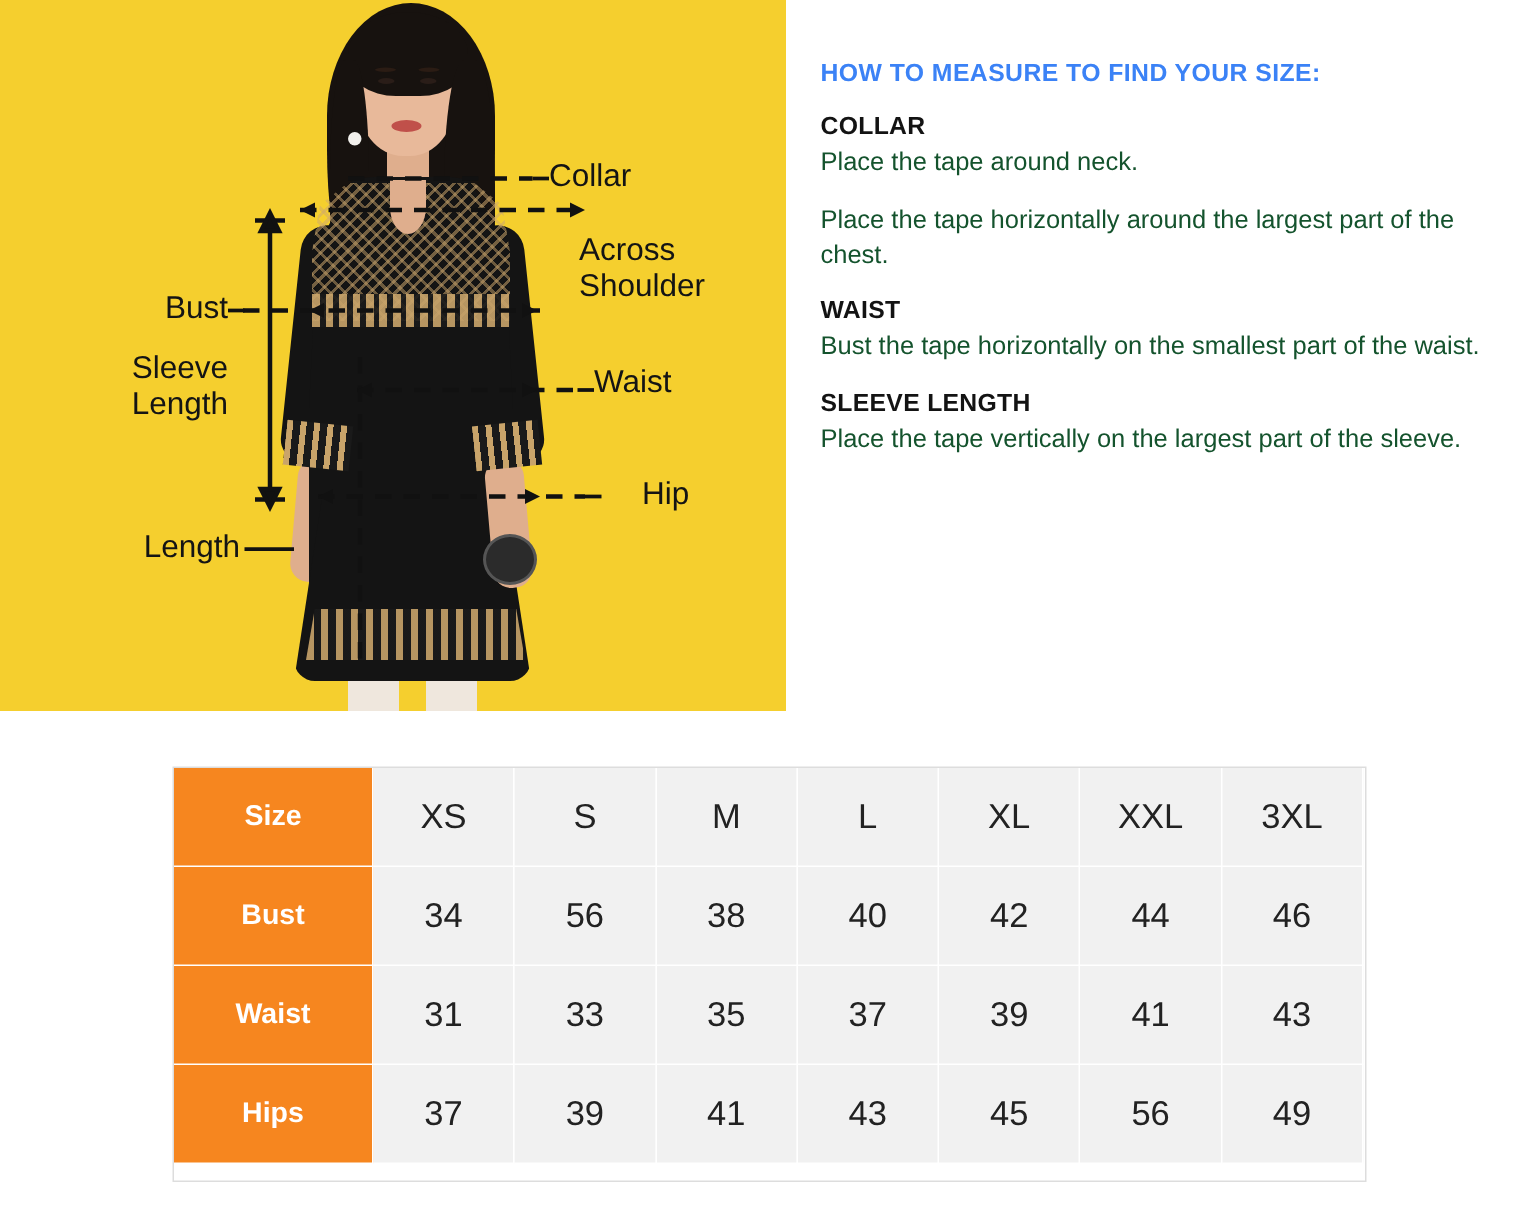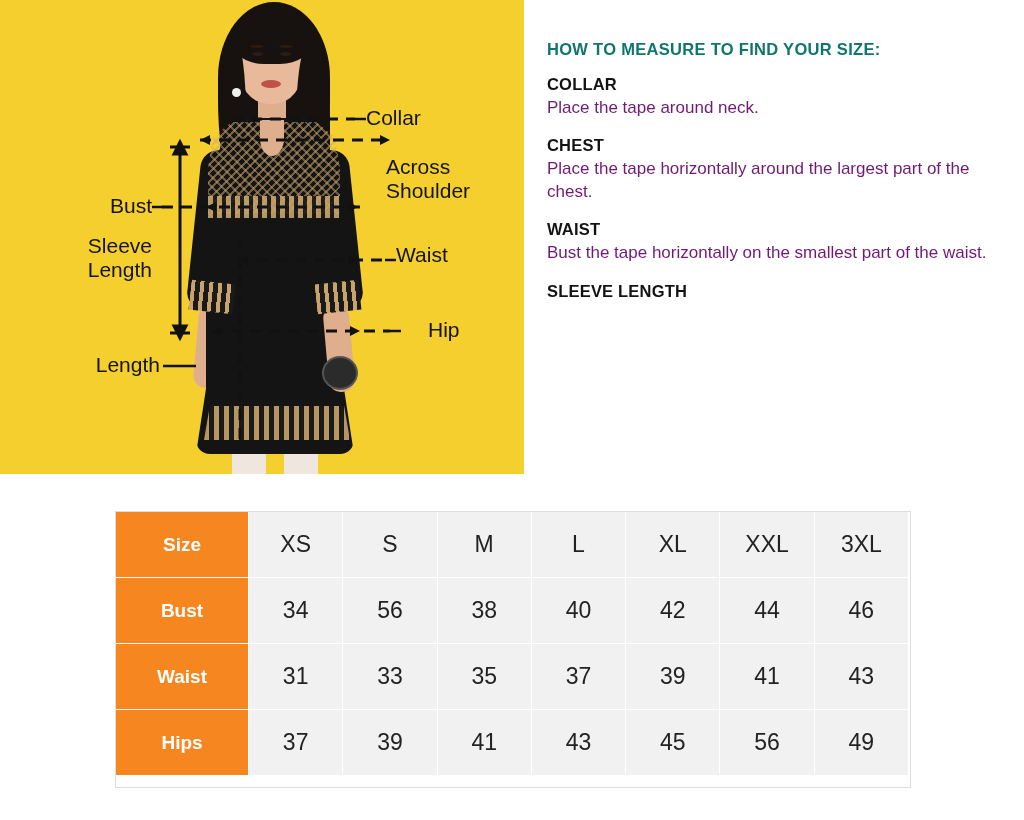--- a/index.html
+++ b/index.html
@@ -333,35 +333,35 @@
   .howto {
     position: absolute;
     left: 547px;
     top: 40px;
     width: 452px;
   }
   .howto .title {
     font-size: 16.5px;
     font-weight: bold;
     letter-spacing: .3px;
-    color: #0f766e;
+    color: #3b82f6;
     margin-bottom: 16px;
   }
   .howto .block { margin-bottom: 17px; }
   .howto .block:last-child { margin-bottom: 0; }
   .howto .h {
     font-size: 16.5px;
     font-weight: bold;
     color: #131313;
     margin-bottom: 3px;
     letter-spacing: .2px;
   }
   .howto .p {
     font-size: 17px;
-    color: #701a75;
+    color: #14532d;
     line-height: 1.32;
   }
 
   
   .table-wrap {
     position: absolute;
     left: 115px;
     top: 511px;
     width: 794px;
   }
@@ -498,31 +498,31 @@
 
   <div class="howto">
     <div class="title">HOW TO MEASURE TO FIND YOUR SIZE:</div>
 
     <div class="block">
       <div class="h">COLLAR</div>
       <div class="p">Place the tape around neck.</div>
     </div>
 
     <div class="block">
-      <div class="h">CHEST</div>
       <div class="p">Place the tape horizontally around the largest part of the chest.</div>
     </div>
 
     <div class="block">
       <div class="h">WAIST</div>
       <div class="p">Bust the tape horizontally on the smallest part of the waist.</div>
     </div>
 
     <div class="block">
       <div class="h">SLEEVE LENGTH</div>
+      <div class="p">Place the tape vertically on the largest part of the sleeve.</div>
     </div>
   </div>
 </div>
 
 <div class="table-wrap">
   <table class="size-table">
     <tbody>
         <tr>
       <td class="rowhead">Size</td>
       <td>XS</td>

